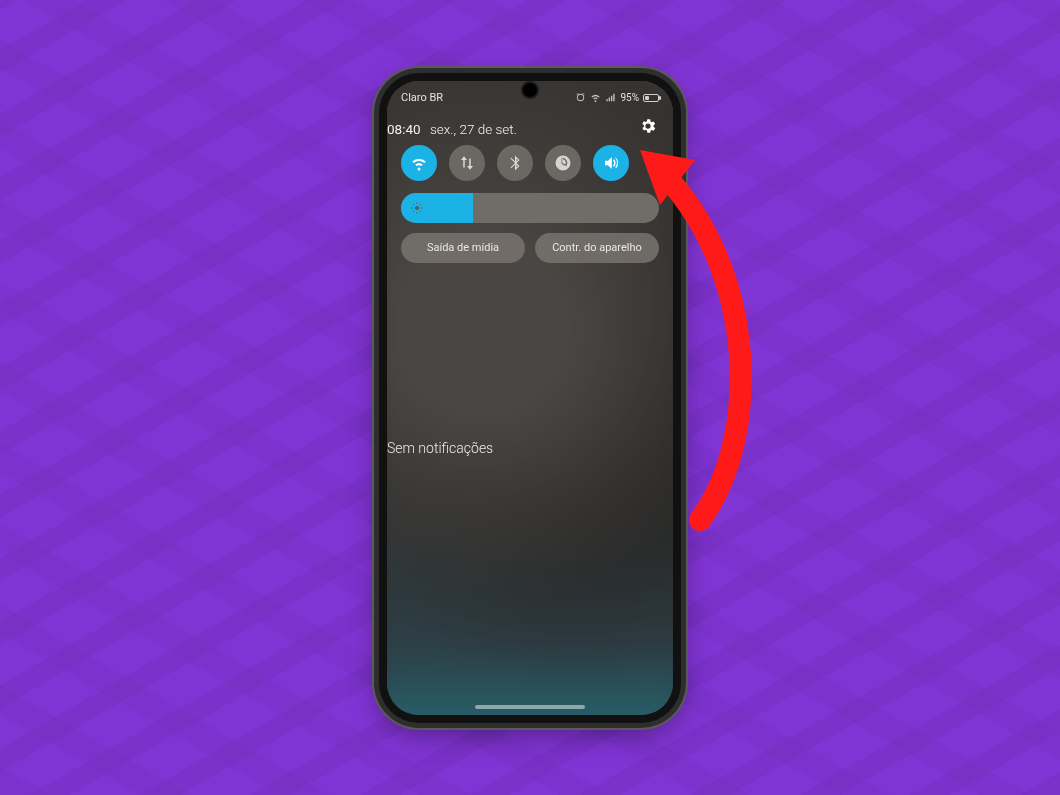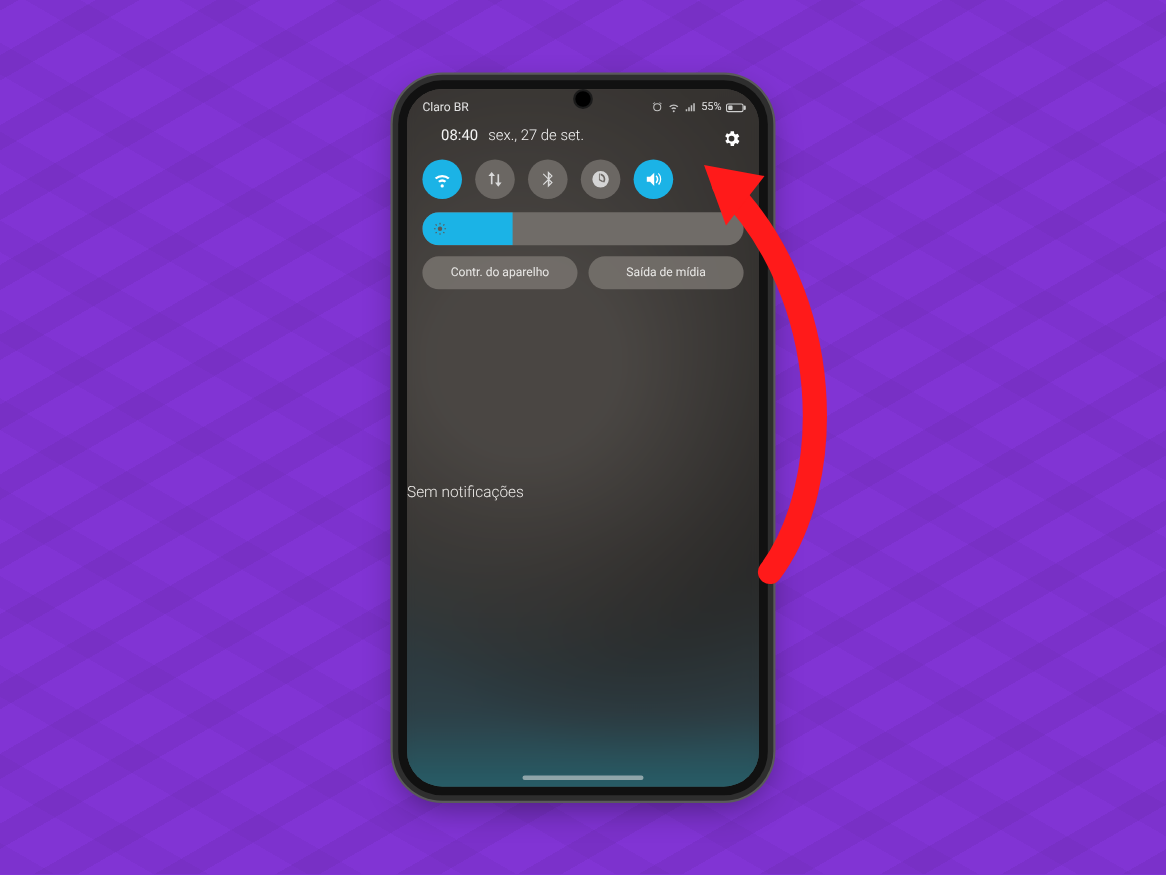--- a/index.html
+++ b/index.html
@@ -19,21 +19,21 @@
         repeating-linear-gradient(-30deg, rgba(0,0,0,0.08) 0 20px, rgba(0,0,0,0) 20px 55px),
         repeating-linear-gradient(30deg, rgba(0,0,0,0.05) 0 25px, rgba(255,255,255,0) 25px 70px);
       opacity:.55;
     }
 
     
     .phone {
       position: absolute;
       left: 50%; top: 50%;
       transform: translate(-50%, -50%);
-      width: 336px; height: 650px;
+      width: 302px; height: 650px;
       border-radius: 40px;
       background: #111;
       box-shadow: 0 0 0 5px #2e2e2e, 0 0 0 7px #5a5a5a, 0 10px 30px rgba(0,0,0,.4);
       overflow: hidden;
     }
     .camera-hole {
       position: absolute;
       top: 10px; left: 50%; transform: translateX(-50%);
       width: 14px; height: 14px; border-radius: 50%;
       background: #000; z-index: 50;
@@ -71,22 +71,22 @@
     .status-right { display:flex; align-items:center; gap:4px; font-size:10px;}
     .mini-icon { width:11px; height:11px; display:inline-block; opacity:.85;}
     .battery {
       width:16px;height:8px;border:1px solid #cfcfcf;border-radius:2px;position:relative;
     }
     .battery::after{content:"";position:absolute;right:-3px;top:1.5px;width:2px;height:4px;background:#cfcfcf;border-radius:1px;}
     .battery .fill{position:absolute;left:1px;top:1px;bottom:1px;width:25%;background:#cfcfcf;border-radius:1px;}
 
     
     .panel-head {
-      display:flex; align-items:flex-start; justify-content:space-between;
-      padding: 6px 14px 8px 31px;
+      display:flex; align-items:flex-end; justify-content:space-between;
+      padding: 6px 14px 8px 0;
       font-size:13.5px; color:#f3f3f3; font-weight:300;
     }
     .panel-head .time { font-weight:400; margin-right:6px; }
     .gear-btn {
       width:22px;height:22px;display:flex;align-items:center;justify-content:center;
       color:#fff;
     }
     .gear-btn svg{width:18px;height:18px;fill:#fff;}
 
     
@@ -181,21 +181,21 @@
           <span class="mini-icon">
             <svg viewBox="0 0 24 24" fill="#ddd">
                 <path d="M12 18a2 2 0 102 2 2 2 0 00-2-2zm-5-4a8 8 0 0110 0l-2 2a5 5 0 00-6 0zM3 10a14 14 0 0118 0l-2 2a11 11 0 00-14 0z"></path>
               </svg>
           </span>
           <span class="mini-icon">
             <svg viewBox="0 0 24 24" fill="#ddd">
                 <path d="M3 20h3v-4H3zM8 20h3v-8H8zM13 20h3V8h-3zM18 20h3V4h-3z"></path>
               </svg>
           </span>
-          <span>55%</span>
+          <span>95%</span>
           <span class="battery">
               <span class="fill" style="width: 26%;"></span>
             </span>
         </span>
       </div>
 
       <div class="panel-head">
         <span>
           <span class="time">08:40</span>
           <span>sex., 27 de set.</span>
@@ -247,24 +247,24 @@
               <line x1="4" y1="4" x2="6" y2="6"></line>
               <line x1="18" y1="18" x2="20" y2="20"></line>
               <line x1="4" y1="20" x2="6" y2="18"></line>
               <line x1="18" y1="6" x2="20" y2="4"></line>
             </g>
           </svg>
       </div>
 
       <div class="pill-row">
         <div class="pill">
-          <span>Contr. do aparelho</span>
+          <span>Saída de mídia</span>
         </div>
         <div class="pill">
-          <span>Saída de mídia</span>
+          <span>Contr. do aparelho</span>
         </div>
       </div>
 
       <div class="no-notif">Sem notificações</div>
 
       <div class="home-indicator"></div>
     </div>
   </div>
 </div>
 

